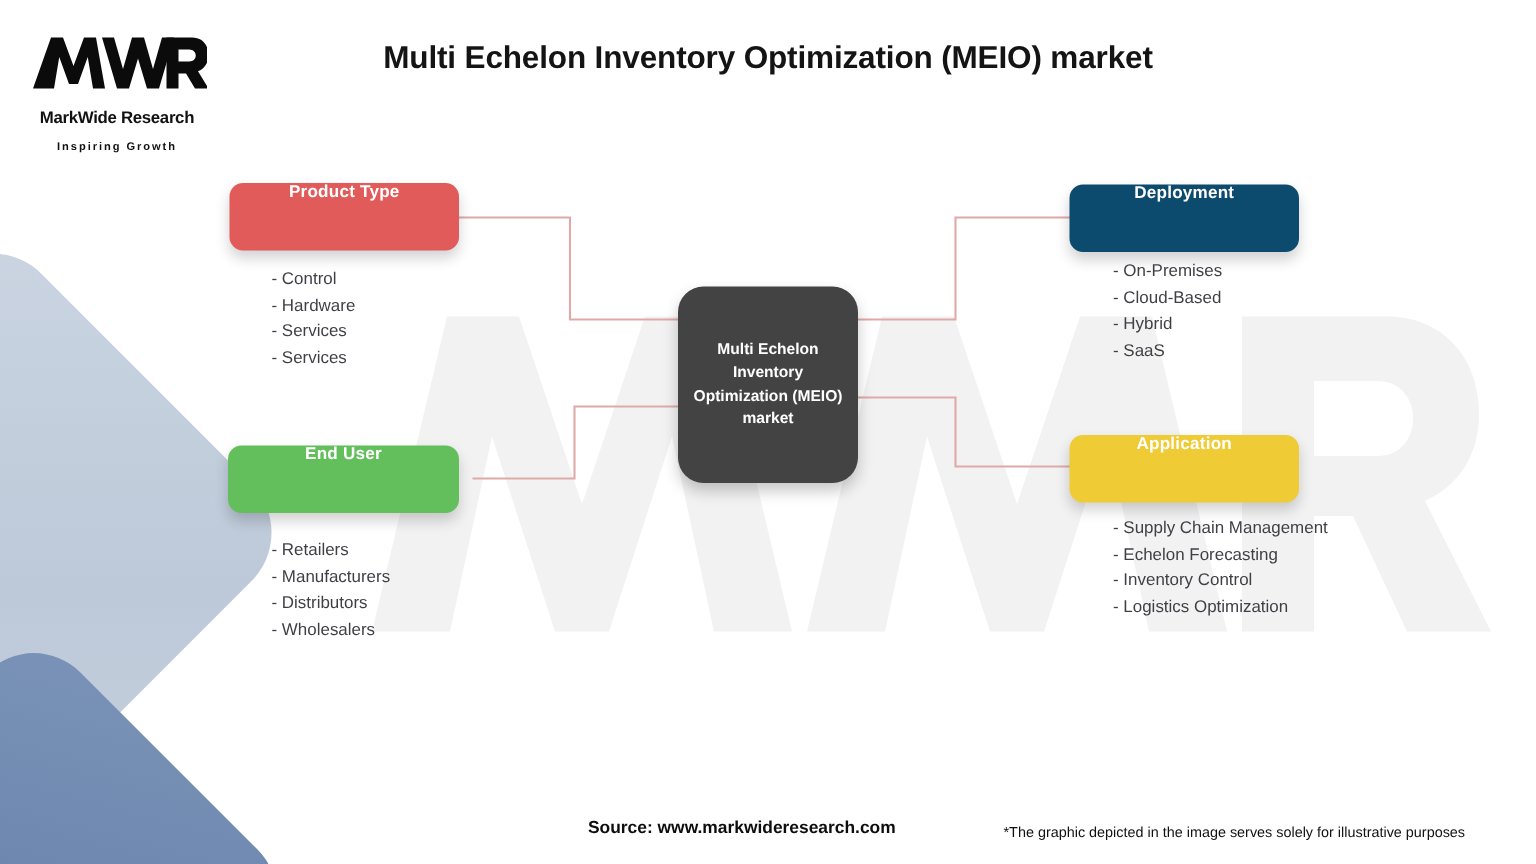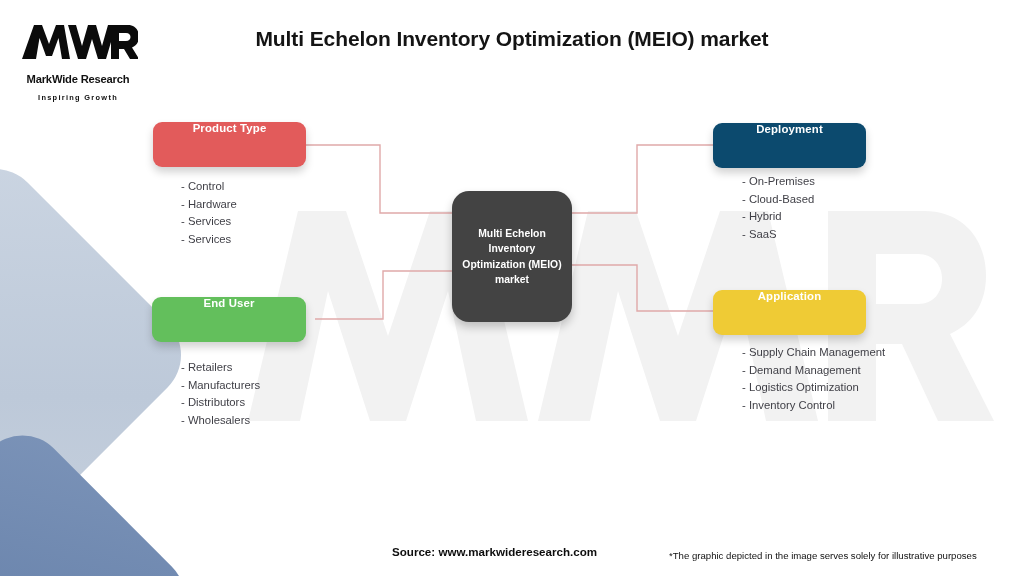--- a/index.html
+++ b/index.html
@@ -255,21 +255,21 @@
     <div>- Manufacturers</div>
     <div>- Distributors</div>
     <div>- Wholesalers</div>
   </div>
 
   <div class="branch-box box-app">
     <span class="branch-label">Application</span>
   </div>
   <div class="item-list list-app">
     <div>- Supply Chain Management</div>
-    <div>- Demand Management</div>
+    <div>- Echelon Forecasting</div>
+    <div>- Inventory Control</div>
     <div>- Logistics Optimization</div>
-    <div>- Inventory Control</div>
   </div>
 
   <div class="footer-source">Source: www.markwideresearch.com</div>
   <div class="footer-note">*The graphic depicted in the image serves solely for illustrative purposes</div>
 
 </div>
 
 </body></html>

